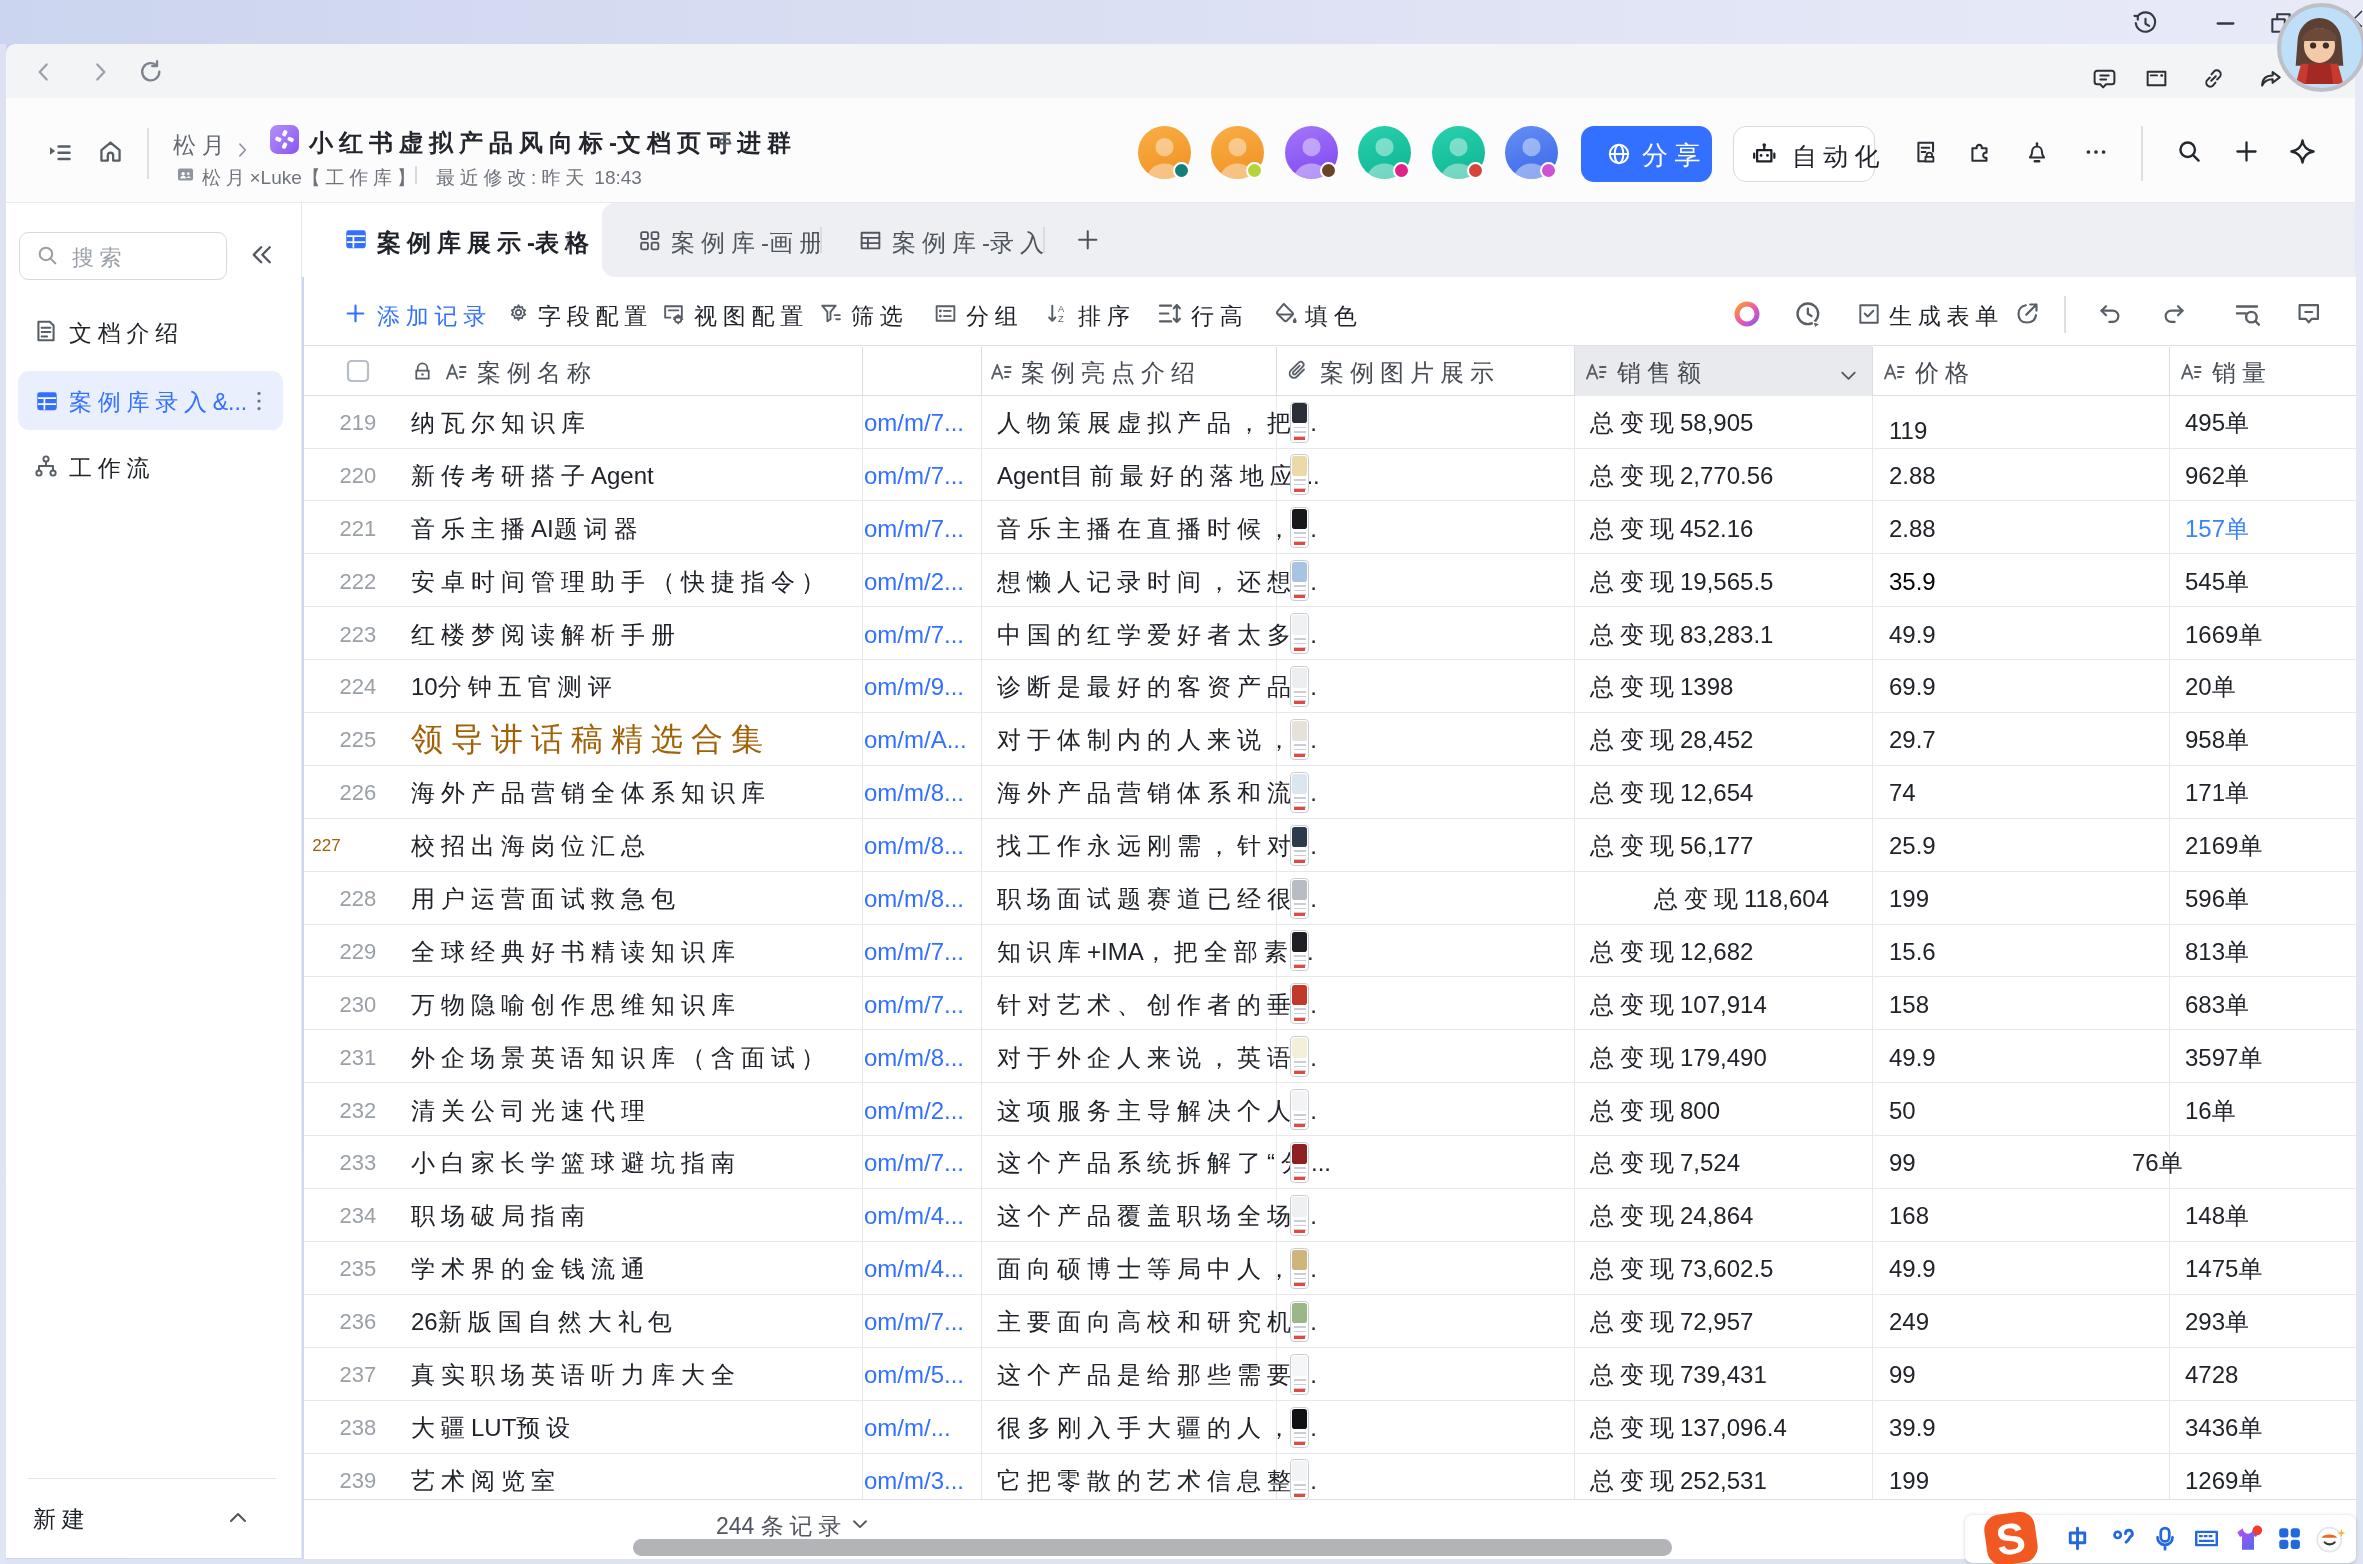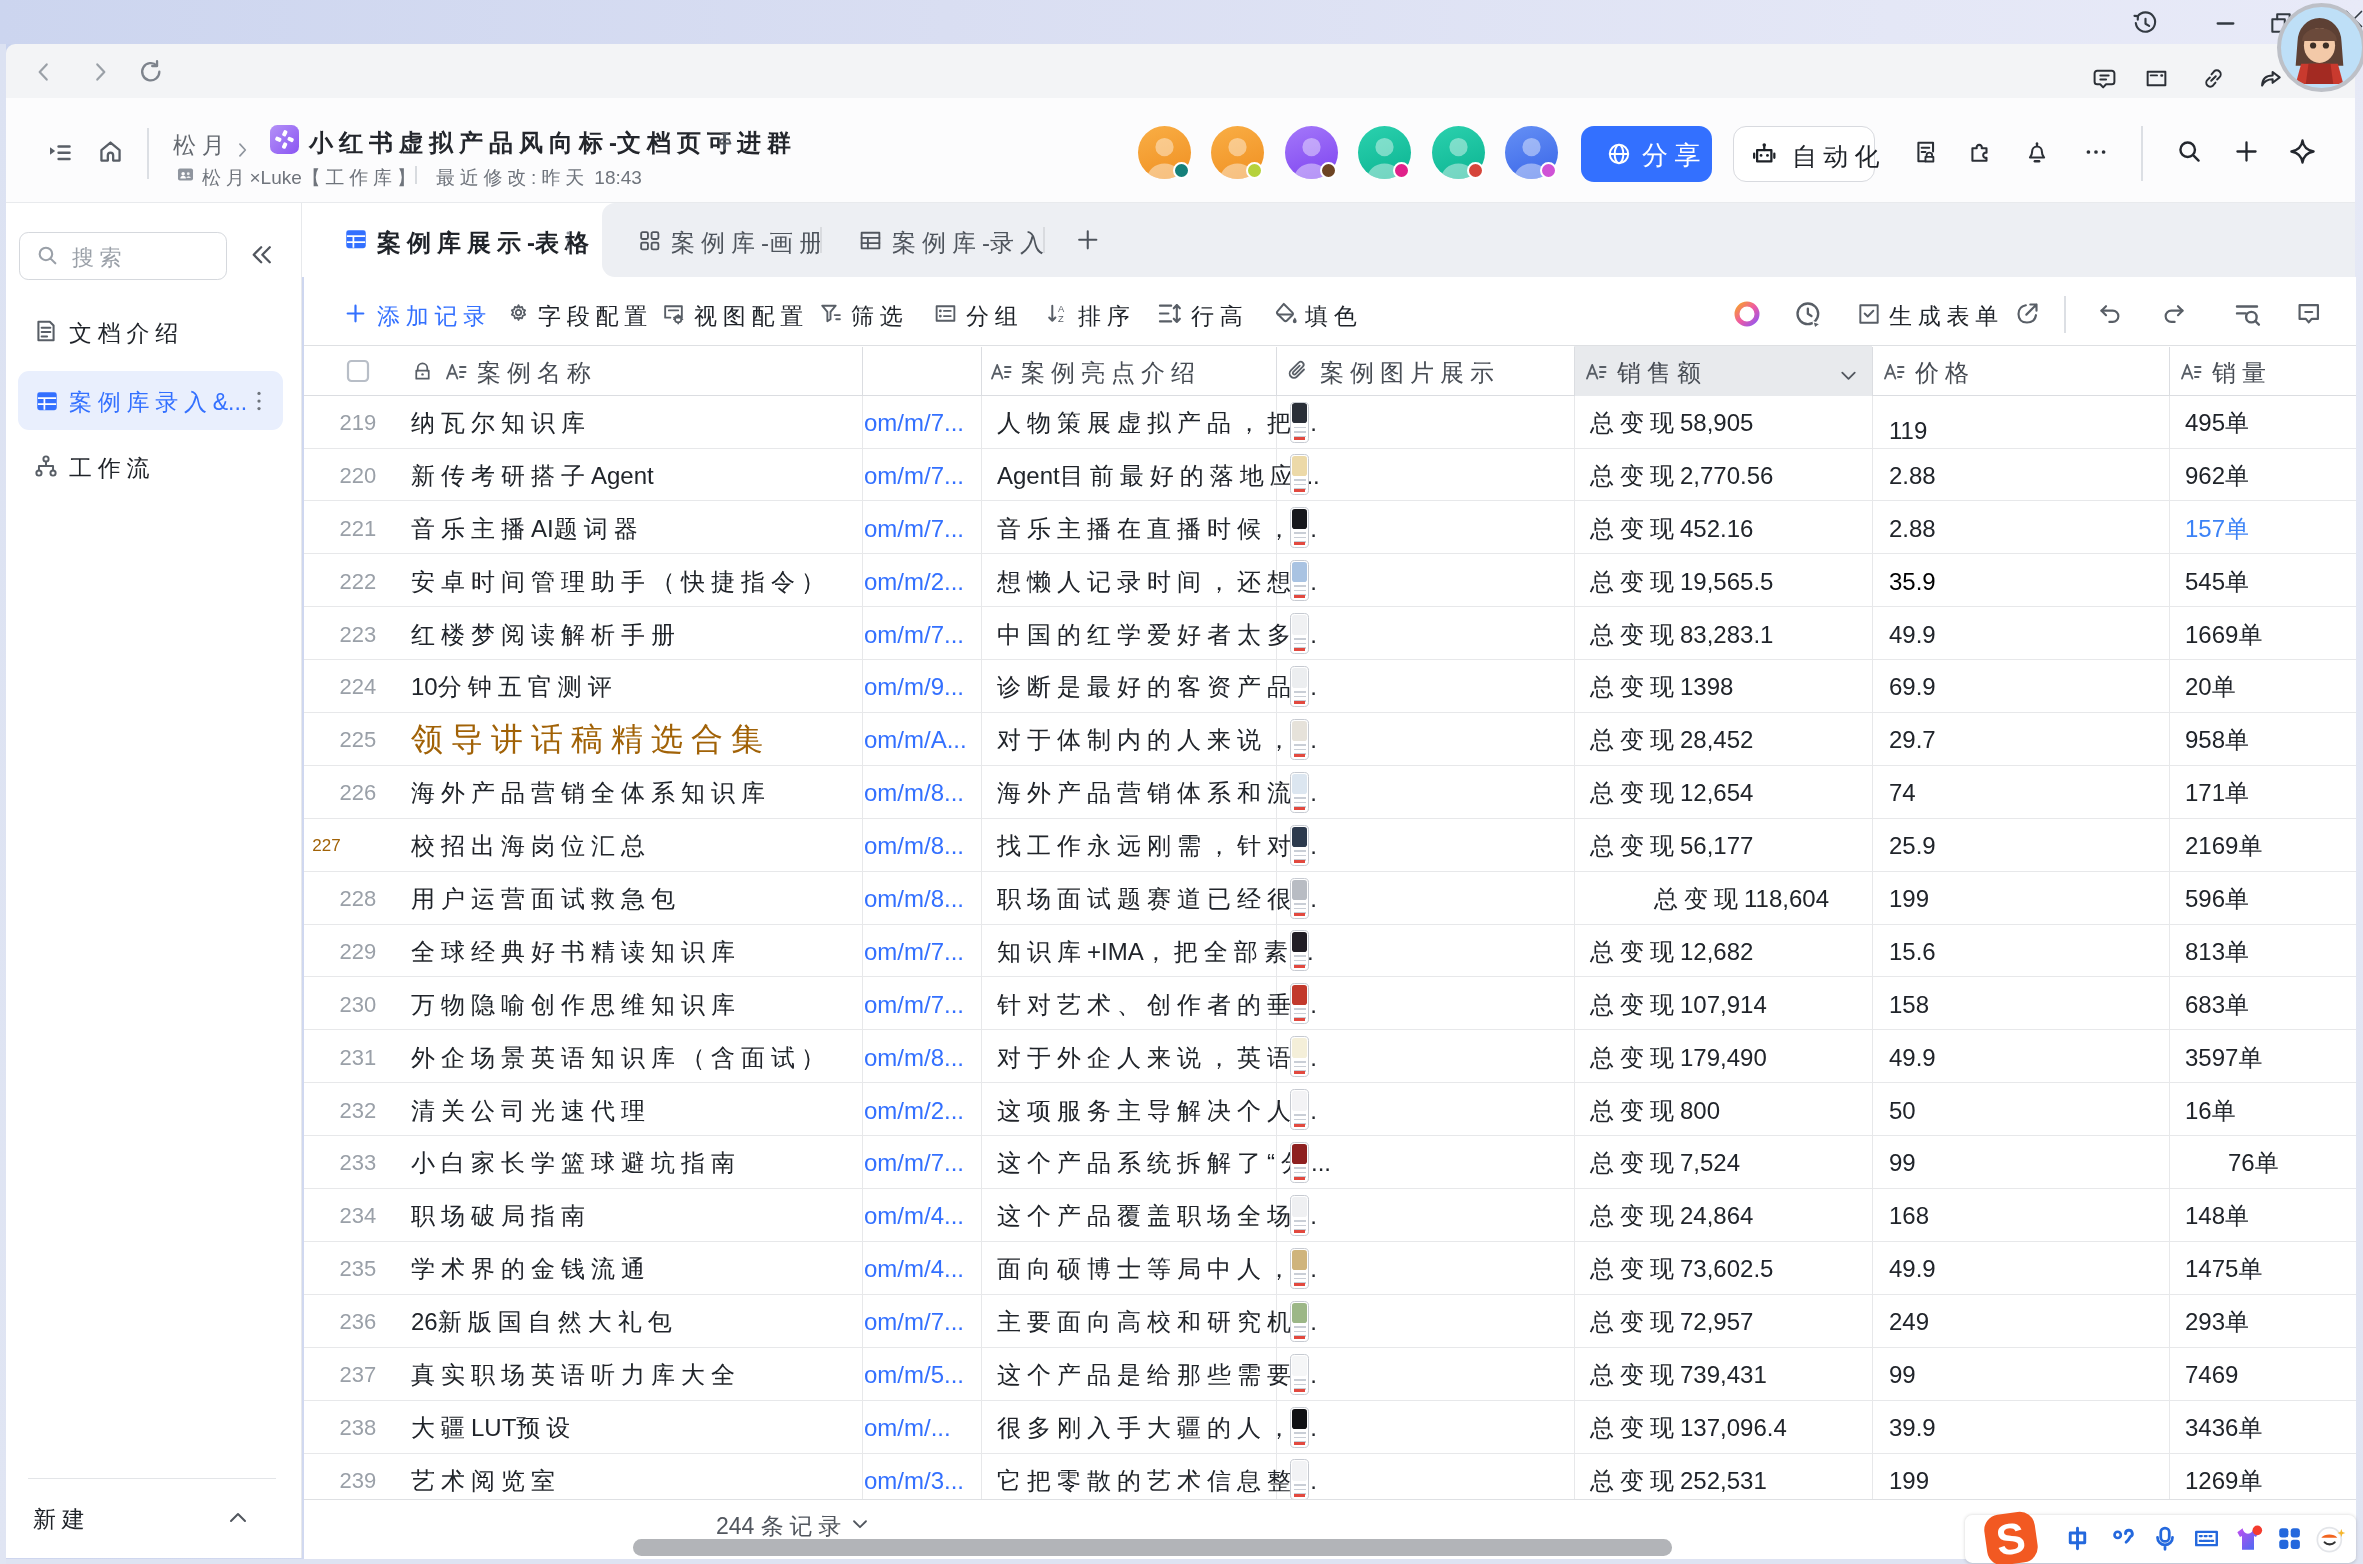--- a/index.html
+++ b/index.html
@@ -632,21 +632,21 @@
     <div class="txt" style="left:693px;top:752px;font-size:24px;line-height:29px;color:#20242a;"><span class="cj">这个产品系统拆解了“分</span>...</div>
     <div class="abs" style="left:986px;top:746px;width:19px;height:41px;background:#fff;border:1.4px solid #c6cad1;border-radius:4.6px;overflow:hidden">
       <div style="position:absolute;left:0.9px;top:0.9px;right:0.9px;height:20px;border-radius:2.8px;background:#8e2020"></div>
       <div style="position:absolute;left:2.8px;top:24px;width:12px;height:1.8px;background:#c9ced6"></div>
       <div style="position:absolute;left:2.8px;top:28.5px;width:12px;height:1.8px;background:#c9ced6"></div>
       <div style="position:absolute;left:2.8px;top:33px;width:12px;height:1.8px;background:#c9ced6"></div>
       <div style="position:absolute;left:2.8px;bottom:1.8px;width:11px;height:2.8px;background:#e2493f"></div>
     </div>
     <div class="txt" style="left:1286px;top:752px;font-size:24px;line-height:29px;color:#20242a;"><span class="cj">总变现</span>7,524</div>
     <div class="txt" style="left:1585px;top:752px;font-size:24px;line-height:29px;color:#20242a;">99</div>
-    <div class="txt" style="left:1924px;top:752px;font-size:24px;line-height:29px;color:#20242a;">76<span class="cj">单</span></div>
+    <div class="txt" style="left:1828px;top:752px;font-size:24px;line-height:29px;color:#20242a;">76<span class="cj">单</span></div>
     <div class="abs" style="left:0;top:845px;width:2052px;height:1.4px;background:#e7e8ea"></div>
     <div class="txt" style="left:8.3px;top:805px;width:64px;text-align:right;font-size:22px;line-height:29px;color:#9aa0a8">234</div>
     <div class="txt" style="left:107px;top:805px;font-size:24px;line-height:29px;color:#20242a;"><span class="cj">职场破局指南</span></div>
     <div class="txt" style="left:560px;top:805px;font-size:24px;line-height:29px;color:#3370ff;">om/m/4...</div>
     <div class="txt" style="left:693px;top:805px;font-size:24px;line-height:29px;color:#20242a;"><span class="cj">这个产品覆盖职场全场</span>...</div>
     <div class="abs" style="left:986px;top:799px;width:19px;height:41px;background:#fff;border:1.4px solid #c6cad1;border-radius:4.6px;overflow:hidden">
       <div style="position:absolute;left:0.9px;top:0.9px;right:0.9px;height:20px;border-radius:2.8px;background:#eff0f2"></div>
       <div style="position:absolute;left:2.8px;top:24px;width:12px;height:1.8px;background:#c9ced6"></div>
       <div style="position:absolute;left:2.8px;top:28.5px;width:12px;height:1.8px;background:#c9ced6"></div>
       <div style="position:absolute;left:2.8px;top:33px;width:12px;height:1.8px;background:#c9ced6"></div>
@@ -692,21 +692,21 @@
     <div class="txt" style="left:693px;top:964px;font-size:24px;line-height:29px;color:#20242a;"><span class="cj">这个产品是给那些需要</span>...</div>
     <div class="abs" style="left:986px;top:958px;width:19px;height:41px;background:#fff;border:1.4px solid #c6cad1;border-radius:4.6px;overflow:hidden">
       <div style="position:absolute;left:0.9px;top:0.9px;right:0.9px;height:20px;border-radius:2.8px;background:#f5f6f7"></div>
       <div style="position:absolute;left:2.8px;top:24px;width:12px;height:1.8px;background:#c9ced6"></div>
       <div style="position:absolute;left:2.8px;top:28.5px;width:12px;height:1.8px;background:#c9ced6"></div>
       <div style="position:absolute;left:2.8px;top:33px;width:12px;height:1.8px;background:#c9ced6"></div>
       <div style="position:absolute;left:2.8px;bottom:1.8px;width:11px;height:2.8px;background:#e2493f"></div>
     </div>
     <div class="txt" style="left:1286px;top:964px;font-size:24px;line-height:29px;color:#20242a;"><span class="cj">总变现</span>739,431</div>
     <div class="txt" style="left:1585px;top:964px;font-size:24px;line-height:29px;color:#20242a;">99</div>
-    <div class="txt" style="left:1881px;top:964px;font-size:24px;line-height:29px;color:#20242a;">7469</div>
+    <div class="txt" style="left:1881px;top:964px;font-size:24px;line-height:29px;color:#20242a;">4728</div>
     <div class="abs" style="left:0;top:1057px;width:2052px;height:1.4px;background:#e7e8ea"></div>
     <div class="txt" style="left:8.3px;top:1017px;width:64px;text-align:right;font-size:22px;line-height:29px;color:#9aa0a8">238</div>
     <div class="txt" style="left:107px;top:1017px;font-size:24px;line-height:29px;color:#20242a;"><span class="cj">大疆</span>LUT<span class="cj">预设</span></div>
     <div class="txt" style="left:560px;top:1017px;font-size:24px;line-height:29px;color:#3370ff;">om/m/...</div>
     <div class="txt" style="left:693px;top:1017px;font-size:24px;line-height:29px;color:#20242a;"><span class="cj">很多刚入手大疆的人，</span>...</div>
     <div class="abs" style="left:986px;top:1011px;width:19px;height:41px;background:#fff;border:1.4px solid #c6cad1;border-radius:4.6px;overflow:hidden">
       <div style="position:absolute;left:0.9px;top:0.9px;right:0.9px;height:20px;border-radius:2.8px;background:#101114"></div>
       <div style="position:absolute;left:2.8px;top:24px;width:12px;height:1.8px;background:#c9ced6"></div>
       <div style="position:absolute;left:2.8px;top:28.5px;width:12px;height:1.8px;background:#c9ced6"></div>
       <div style="position:absolute;left:2.8px;top:33px;width:12px;height:1.8px;background:#c9ced6"></div>

